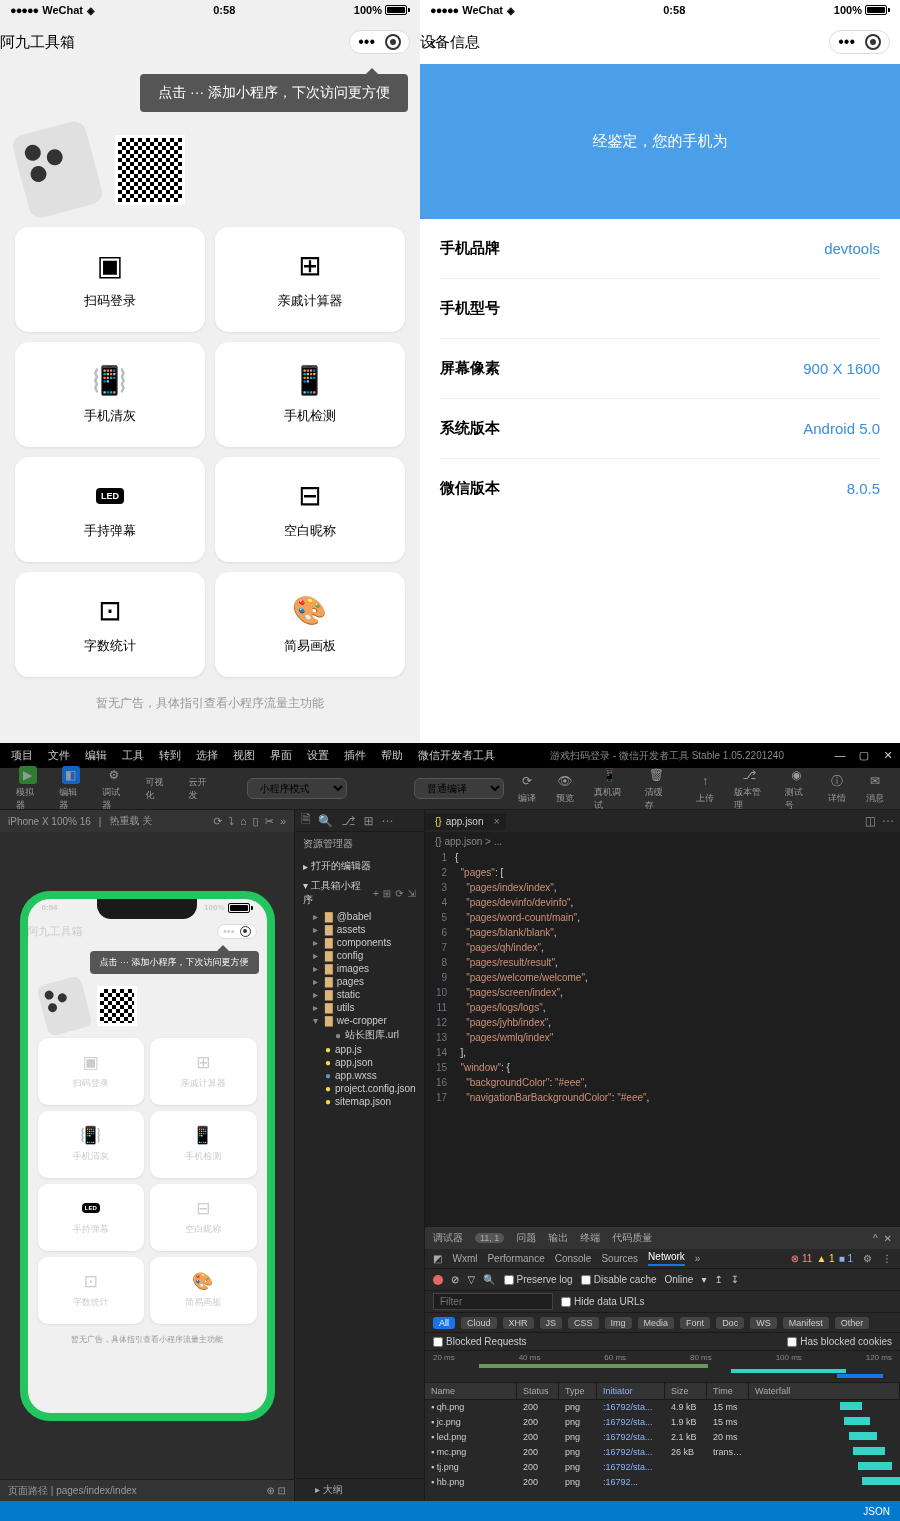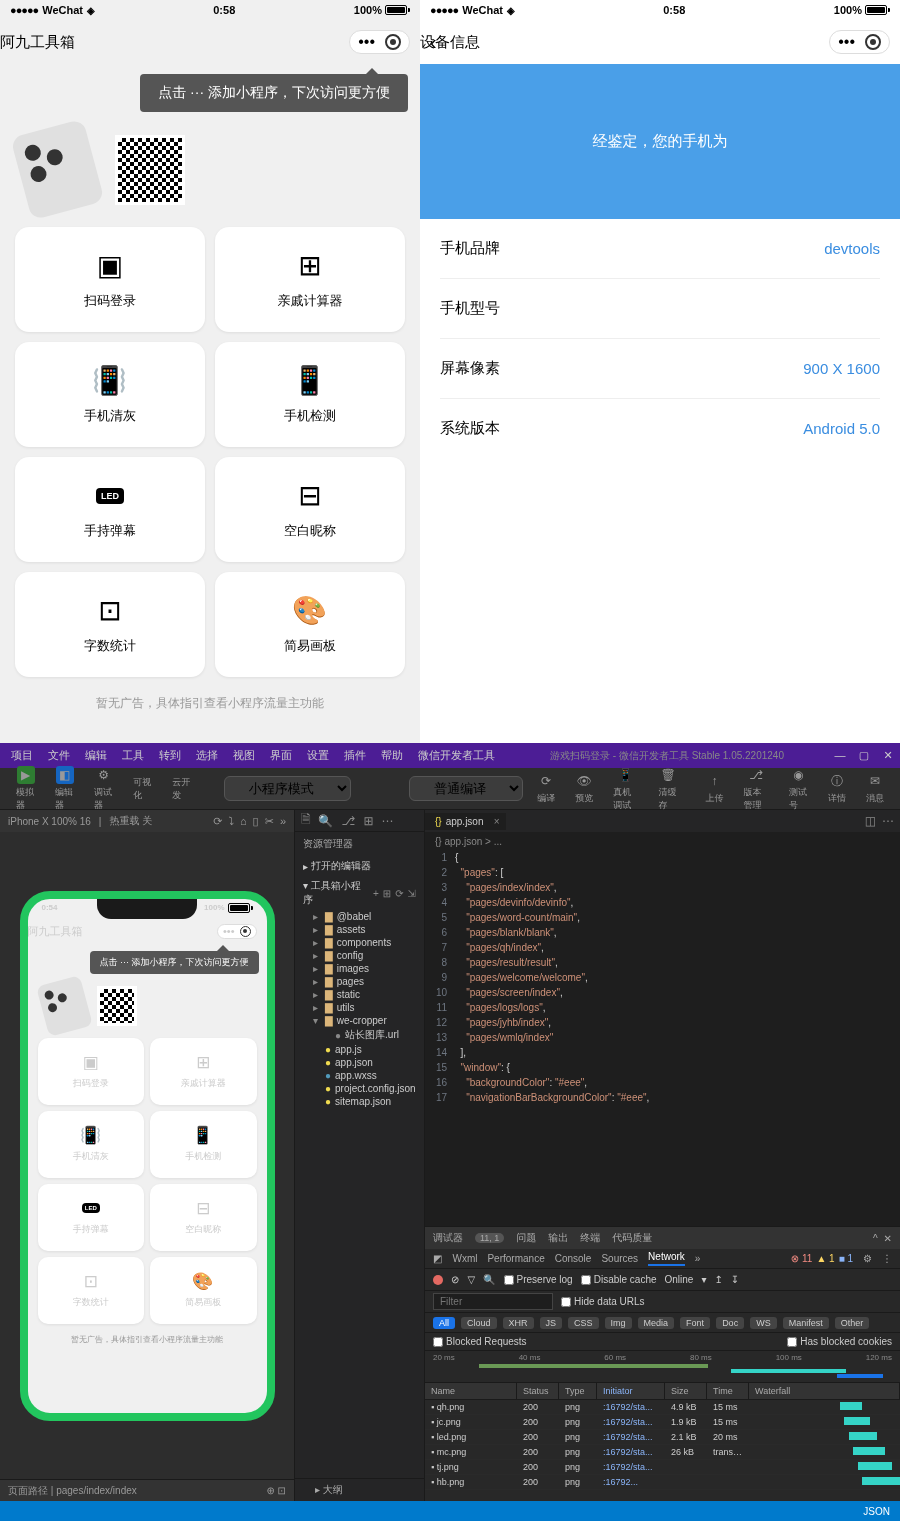--- a/index.html
+++ b/index.html
@@ -35,36 +35,36 @@
 .card{background:#fff;border-radius:14px;display:flex;flex-direction:column;align-items:center;justify-content:center;height:105px;gap:10px;box-shadow:0 1px 3px rgba(0,0,0,0.08)}
 .card-icon{font-size:28px;width:32px;height:32px;display:flex;align-items:center;justify-content:center}
 .card-label{font-size:13px;font-weight:500}
 .footer-ad{text-align:center;font-size:12px;color:#999;padding:18px}
 .led-badge{background:#000;color:#fff;font-size:9px;padding:3px 5px;border-radius:4px;font-weight:bold}
 .phone2{background:#fff}
 .banner{background:#4a9fe8;color:#fff;text-align:center;padding:50px 0;font-size:15px;font-weight:500;height:155px;display:flex;align-items:center;justify-content:center}
 .info-list{padding:0 20px}
 .info-row{display:flex;justify-content:space-between;align-items:center;padding:20px 0;border-bottom:1px solid #eee;font-size:15px}
 .info-row:last-child{border-bottom:none}
-.info-label{font-weight:400}
+.info-label{font-weight:700}
 .info-value{color:#3a8de0;font-weight:500}
 
 .ide{height:778px;background:#2d2d2d;color:#ccc;font-size:11px;display:flex;flex-direction:column}
-.ide-titlebar{height:25px;background:#4c1d95;display:flex;align-items:center;justify-content:space-between;padding:0 5px}
+.ide-titlebar{height:25px;background:#000000;display:flex;align-items:center;justify-content:space-between;padding:0 5px}
 .ide-menu{display:flex;gap:3px}
 .ide-menu span{padding:3px 6px;cursor:pointer}
 .ide-title-center{color:#888;font-size:10px}
 .win-controls{display:flex;gap:10px}
 .win-controls span{width:14px;text-align:center;cursor:pointer}
 .ide-toolbar{height:42px;background:#2d2d2d;border-bottom:1px solid #1a1a1a;display:flex;align-items:center;padding:0 10px;gap:8px}
 .tool-btn{display:flex;flex-direction:column;align-items:center;gap:2px;font-size:9px;color:#999;padding:2px 6px}
 .tool-btn .tb-icon{width:18px;height:18px;border-radius:3px;display:flex;align-items:center;justify-content:center;font-size:12px}
 .green-btn{background:#2e7d32}
 .blue-btn{background:#1565c0}
-.gray-sel{background:#3c3c3c;border:1px solid #555;border-radius:6px;padding:3px 20px 3px 20px;font-size:13px}
+.gray-sel{background:#3c3c3c;border:1px solid #555;border-radius:6px;padding:3px 20px 3px 8px;font-size:10px}
 .ide-body{flex:1;display:flex;overflow:hidden}
 .simulator{width:295px;background:#2d2d2d;border-right:1px solid #1a1a1a;display:flex;flex-direction:column}
 .sim-bar{height:22px;background:#333;display:flex;align-items:center;padding:0 8px;font-size:10px;color:#999;gap:0;justify-content:space-between}
 .sim-bar-left{display:flex;gap:8px;align-items:center}
 .sim-bar-icons{display:flex;gap:6px;font-size:11px}
 .sim-phone{flex:1;display:flex;align-items:center;justify-content:center;background:#2d2d2d;padding:10px}
 .sim-frame{width:255px;height:530px;background:#f0f0f0;border-radius:30px;border:8px solid #22c55e;position:relative;overflow:hidden;display:flex;flex-direction:column}
 .notch{position:absolute;top:0;left:50%;transform:translateX(-50%);width:100px;height:20px;background:#1a1a1a;border-radius:0 0 14px 14px;z-index:10}
 .sim-frame .status-bar{font-size:8px;height:18px;padding:0 14px}
 .sim-frame .title-bar{height:30px;font-size:11px}
@@ -272,20 +272,24 @@
           <span class="info-value"></span>
         </div>
       <div class="info-row">
           <span class="info-label">屏幕像素</span>
           <span class="info-value">900 X 1600</span>
         </div>
       <div class="info-row">
           <span class="info-label">系统版本</span>
           <span class="info-value">Android 5.0</span>
         </div>
+      <div class="info-row">
+          <span class="info-label">微信版本</span>
+          <span class="info-value">8.0.5</span>
+        </div>
     </div>
   </div>
 </div>
 
 <div class="ide">
   <div class="ide-titlebar">
     <div class="ide-menu" id="ide-menu">
         <span>项目</span>
         <span>文件</span>
         <span>编辑</span>

